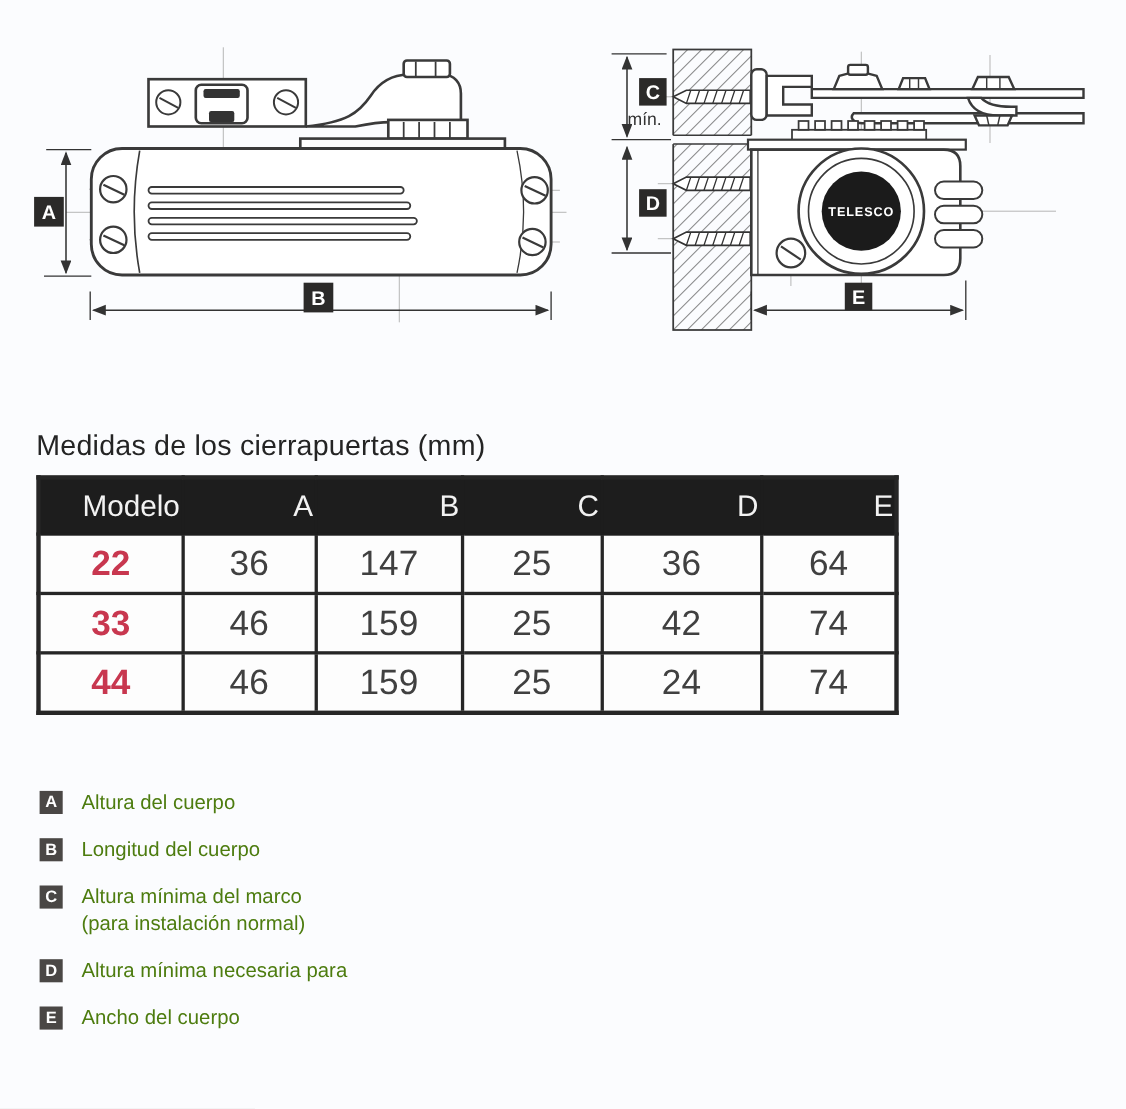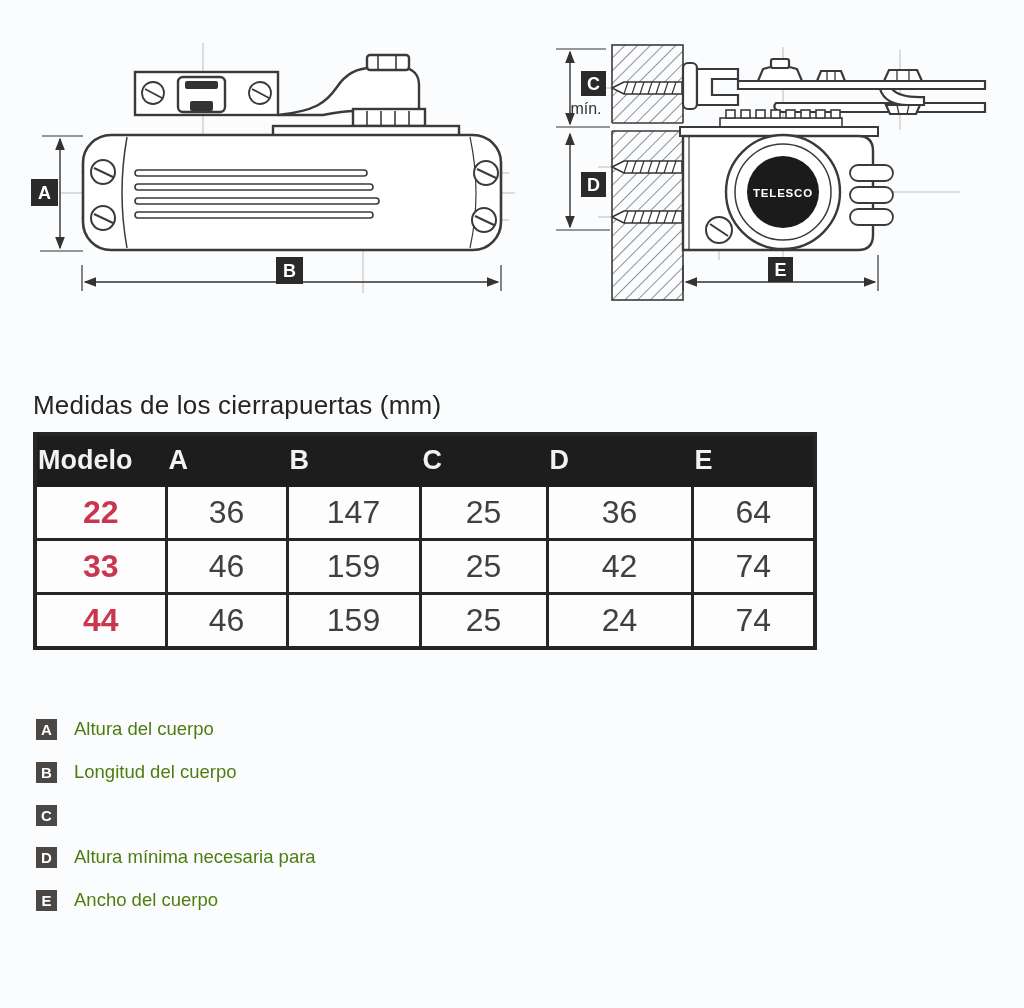--- a/index.html
+++ b/index.html
@@ -20,22 +20,22 @@
     border-collapse:collapse;table-layout:fixed;
     border:4px solid #262626;background:#fdfdfd;
   }
   table.dim-table col.c-modelo{width:131px;}
   table.dim-table col.c-a{width:121px;}
   table.dim-table col.c-b{width:133px;}
   table.dim-table col.c-c{width:127px;}
   table.dim-table col.c-d{width:145px;}
   table.dim-table col.c-e{width:123px;}
   table.dim-table th{
-    background:#1d1d1d;color:#f2f2f2;font-weight:bold;
-    font-size:27px;height:46px;border:3px solid #1d1d1d;text-align:left;
+    background:#1d1d1d;color:#f2f2f2;font-weight:normal;
+    font-size:27px;height:46px;border:3px solid #1d1d1d;text-align:right;
   }
   table.dim-table td{
     border:3px solid #262626;text-align:center;height:49px;
     font-size:32px;color:#404040;
   }
   table.dim-table td.modelo{color:#c8374f;font-weight:bold;}
   .legend{position:absolute;left:36px;top:717px;width:480px;}
   .legend-item{display:flex;align-items:flex-start;margin-bottom:19px;}
   .legend-key{
     flex:0 0 21px;width:21px;height:21px;background:#4a4745;color:#ffffff;
@@ -315,20 +315,24 @@
         </div>
     </div>
     <div class="legend-item">
       <div class="legend-key">B</div>
       <div class="legend-text">
           <div>Longitud del cuerpo</div>
         </div>
     </div>
     <div class="legend-item">
       <div class="legend-key">C</div>
+      <div class="legend-text">
+        <div>Altura mínima del marco</div>
+        <div>(para instalación normal)</div>
+      </div>
     </div>
     <div class="legend-item">
       <div class="legend-key">D</div>
       <div class="legend-text">
         <div>Altura mínima necesaria para</div>
       </div>
     </div>
     <div class="legend-item">
       <div class="legend-key">E</div>
       <div class="legend-text">

